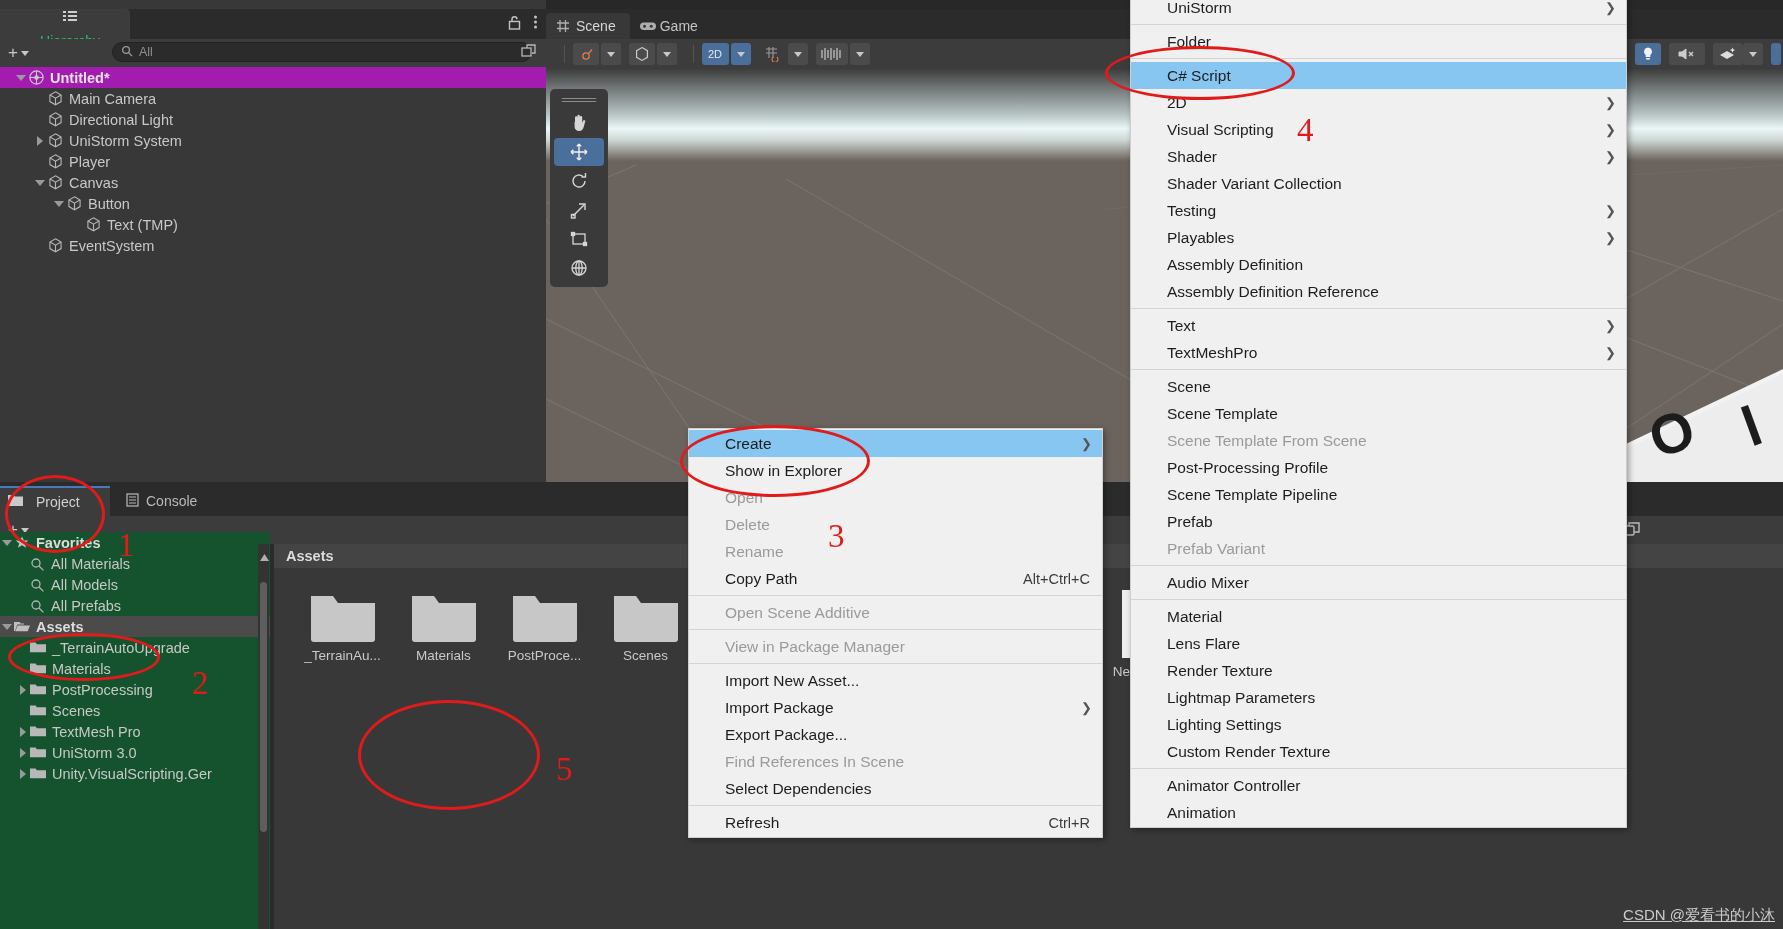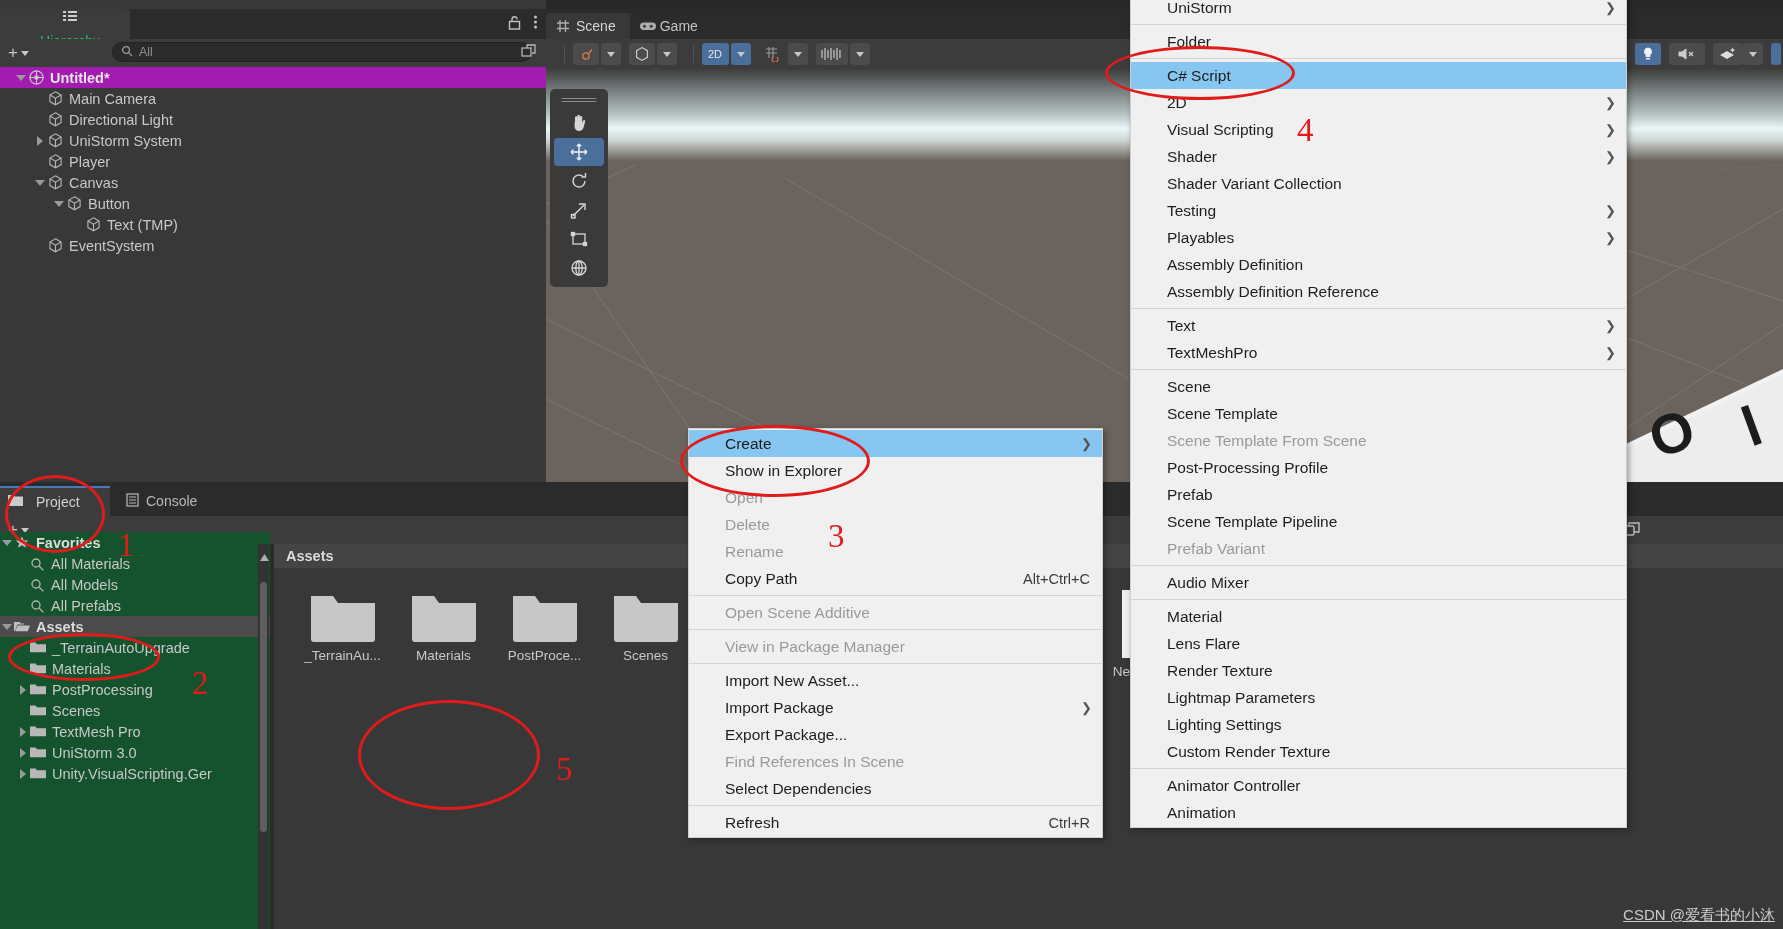--- a/index.html
+++ b/index.html
@@ -825,24 +825,24 @@
       <div class="mi">
         <span>Scene Template</span>
       </div>
       <div class="mi dis">
         <span>Scene Template From Scene</span>
       </div>
       <div class="mi">
         <span>Post-Processing Profile</span>
       </div>
       <div class="mi">
+        <span>Scene Template Pipeline</span>
+      </div>
+      <div class="mi">
         <span>Prefab</span>
-      </div>
-      <div class="mi">
-        <span>Scene Template Pipeline</span>
       </div>
       <div class="mi dis">
         <span>Prefab Variant</span>
       </div>
       <div class="msep"></div>
       <div class="mi">
         <span>Audio Mixer</span>
       </div>
       <div class="msep"></div>
       <div class="mi">

